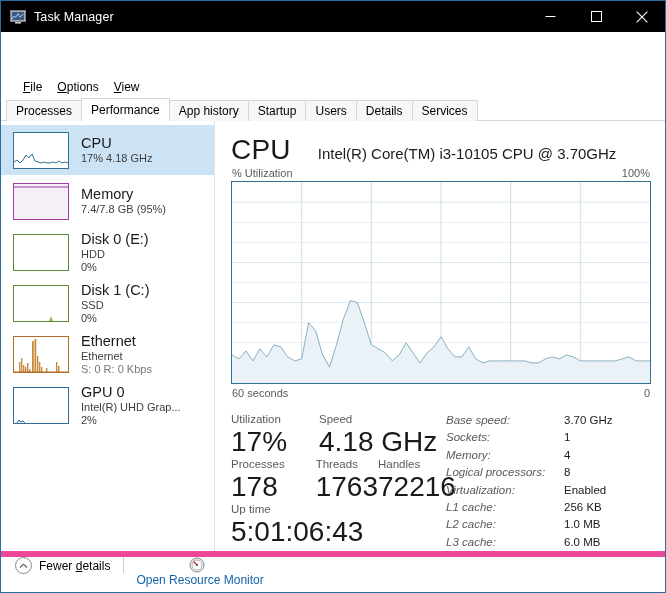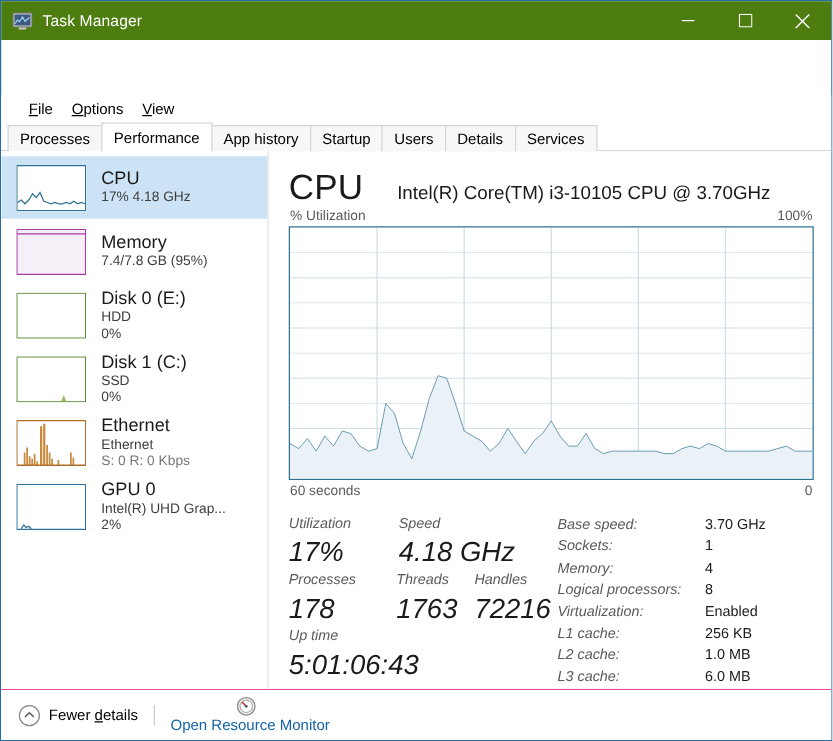--- a/index.html
+++ b/index.html
@@ -18,21 +18,21 @@
     position: relative;
     background: #ffffff;
     border: 1px solid #2b6ca3;
     display: flex;
     flex-direction: column;
   }
 
   
   #titlebar {
     height: 31px;
-    background: #4d7c0f;
+    background: #000000;
     display: flex;
     align-items: center;
     flex: 0 0 auto;
     position: relative;
   }
   #tm-icon {
     width: 16px; height: 16px;
     margin-left: 9px; margin-right: 8px;
     position: relative;
     flex: 0 0 auto;
@@ -218,28 +218,26 @@
     display: flex;
     padding-top: 12px;
   }
   #stats-left { width: 215px; flex: 0 0 215px; }
   .stat-row { display: flex; }
   .stat-cell { }
   .stat-lbl {
     font-size: 11.5px;
     color: #5a5a5a;
     line-height: 17px;
-    font-style: italic;
   }
   .stat-val {
-    font-size: 22px;
+    font-size: 28px;
     color: #1a1a1a;
     line-height: 28px;
     font-weight: 400;
-    font-style: italic;
   }
   .sc-w1 { width: 88px; }
   .sc-w2 { width: 64px; }
   .sc-w3 { width: 68px; }
   #stats-right {
     flex: 1 1 auto;
     padding-top: 1px;
     font-size: 11.5px;
   }
   .kv {
@@ -251,23 +249,23 @@
     flex: 0 0 118px;
     color: #5a5a5a;
     font-style: italic;
   }
   .kv .v { color: #1a1a1a; }
 
   
   #statusbar {
     height: 41px;
     flex: 0 0 auto;
-    border-top: 1px solid #ec4899;
-    display: flex;
-    align-items: center;
+    border-top: 6px solid #ec4899;
+    display: flex;
+    align-items: flex-start;
     padding-left: 14px;
     background: #ffffff;
   }
   #fewer {
     display: flex;
     align-items: center;
     font-size: 12px;
     color: #000000;
   }
   #chev-circle {

